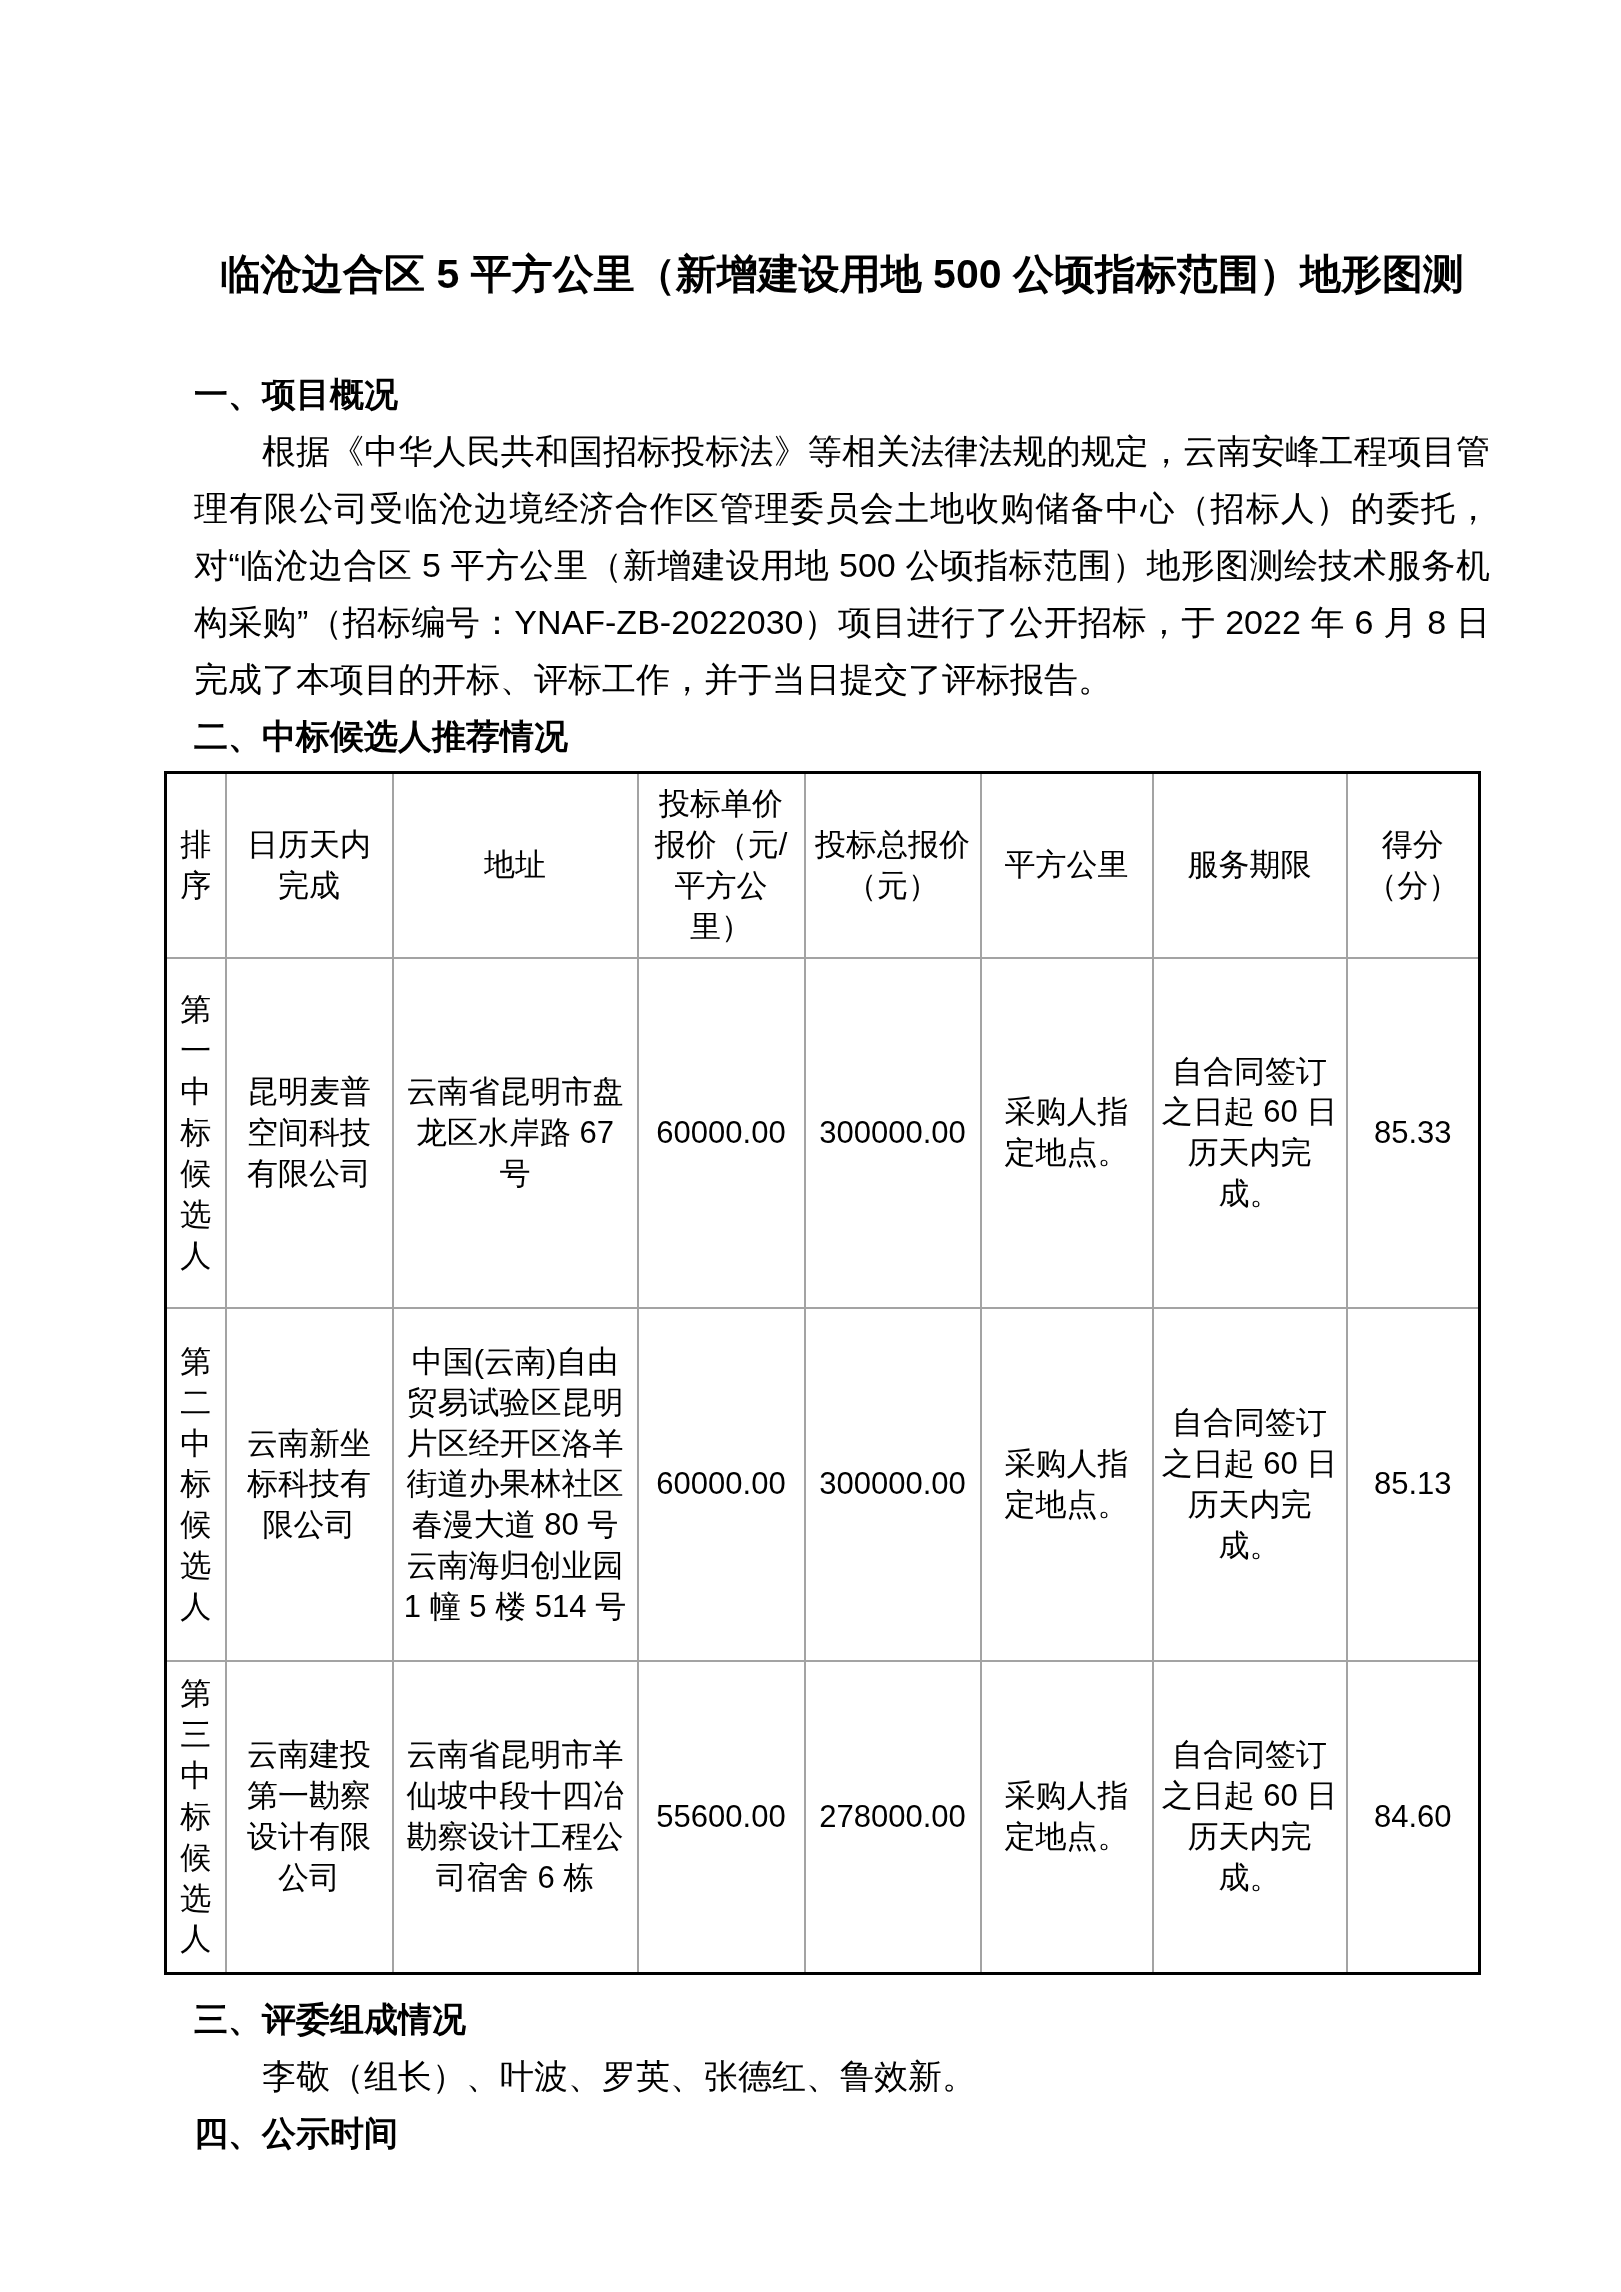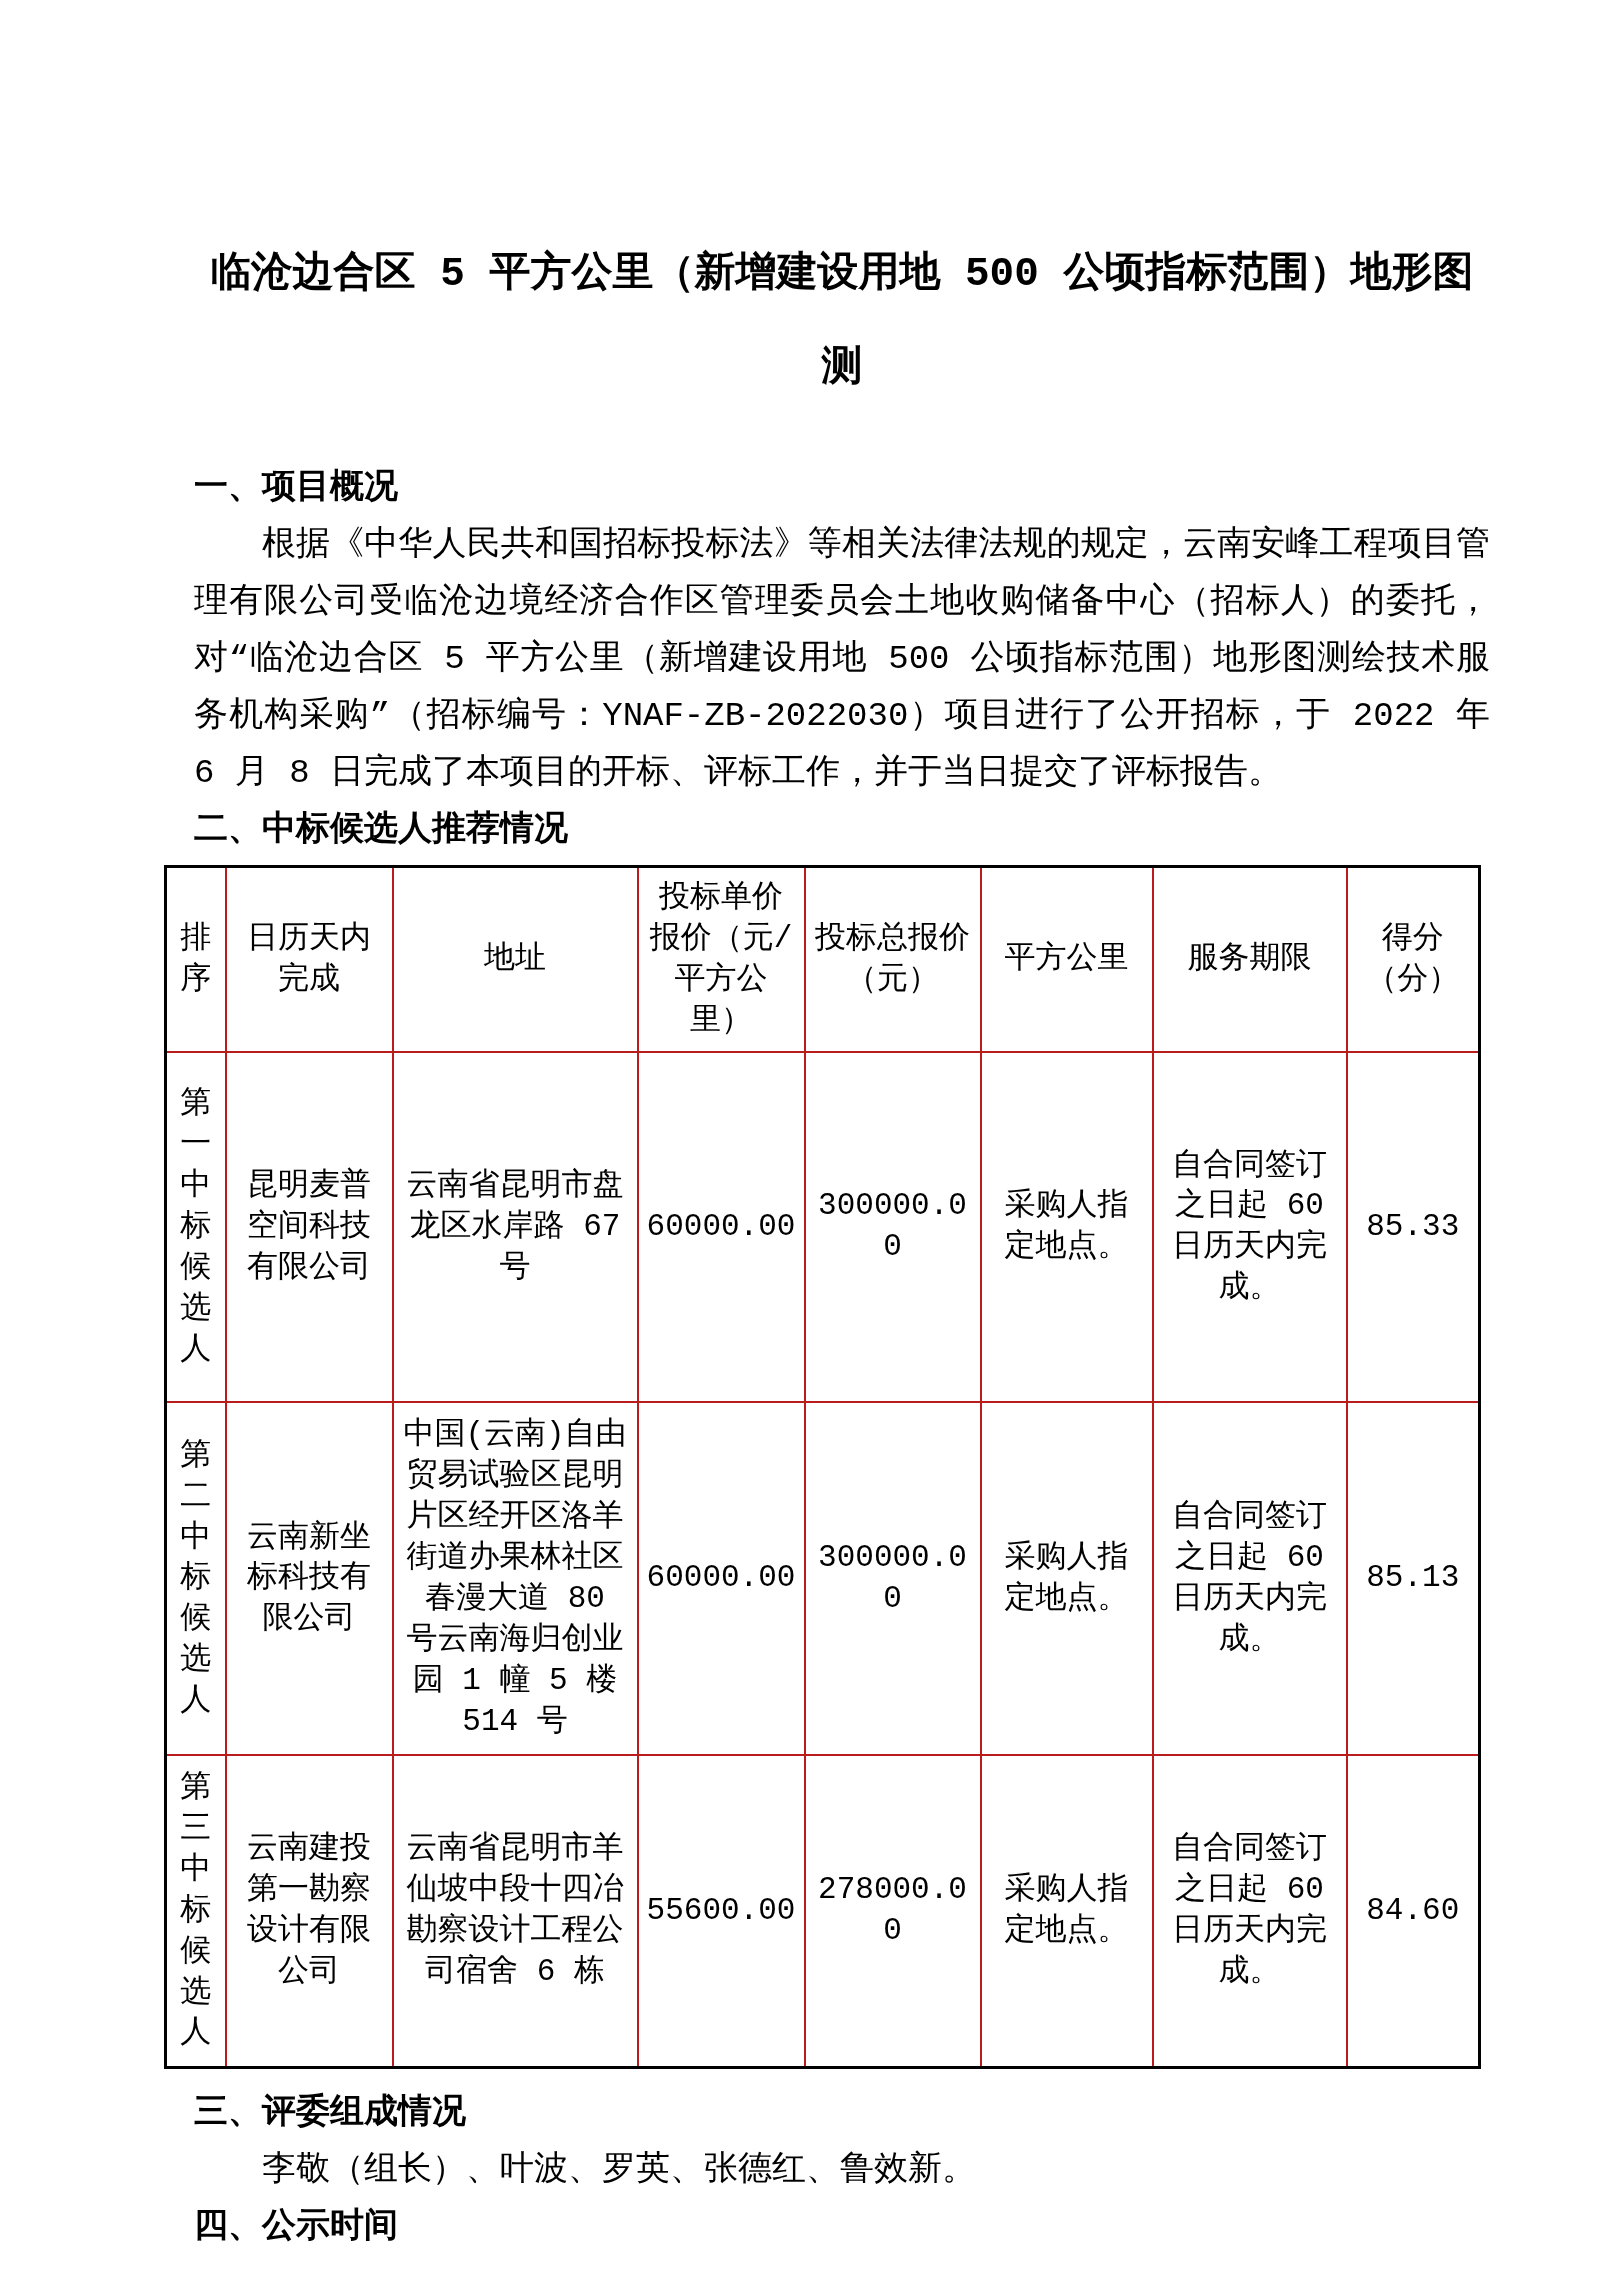--- a/index.html
+++ b/index.html
@@ -2,21 +2,21 @@
 <html><head>
 <meta charset="utf-8">
 <style>
   html,body{margin:0;padding:0;background:#888;}
   .page{
     position:relative;
     width:1621px;height:2293px;
     margin:0 auto;
     background:#ffffff;
     color:#000;
-    font-family:Liberation Mono, monospace;
+    font-family:Liberation Sans, sans-serif;
     overflow:hidden;
     box-sizing:border-box;
   }
   .content{
     box-sizing:border-box;
     padding:227px 131px 0 194px;
   }
   .doc-title{
     margin:0;
     text-align:center;
@@ -42,21 +42,21 @@
   table.bid-table{
     border-collapse:collapse;
     table-layout:fixed;
     width:1313px;
     margin-left:-30px;
     margin-top:5.9px;
     border:3.9px solid #000;
   }
   table.bid-table td,
   table.bid-table th{
-    border:2px solid #b91c1c;
+    border:2px solid #a3a3a3;
     padding:3.9px 7.8px;
     text-align:center;
     vertical-align:middle;
     font-size:31px;
     font-weight:normal;
     line-height:1.32;
     word-break:break-word;
     overflow:hidden;
     box-sizing:border-box;
   }

